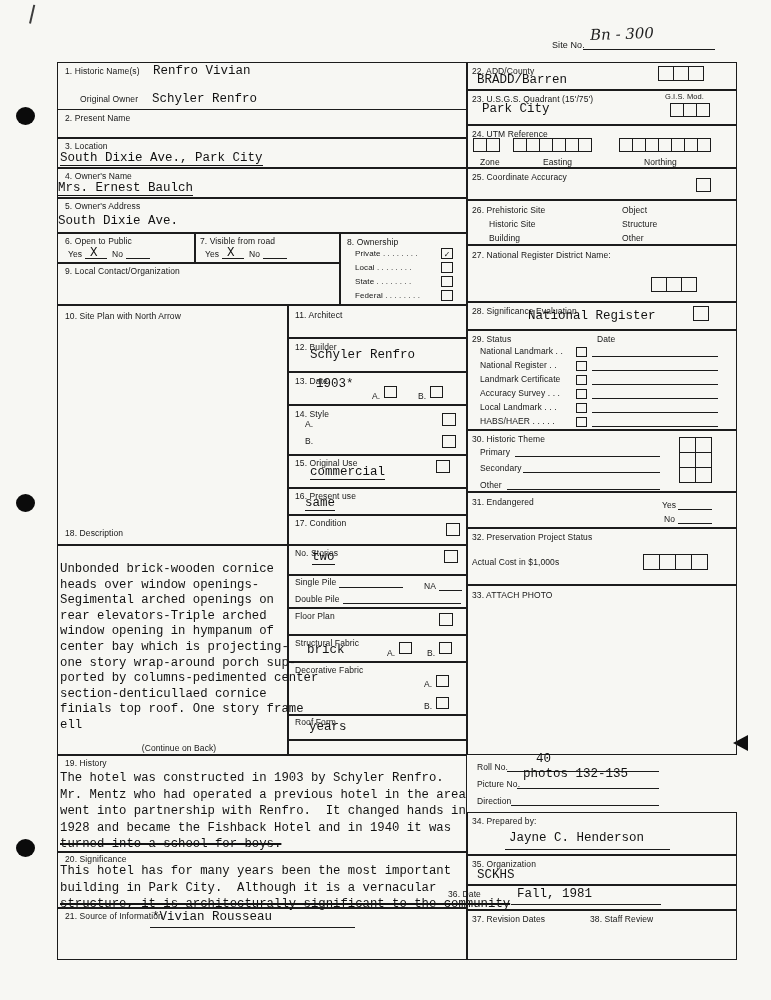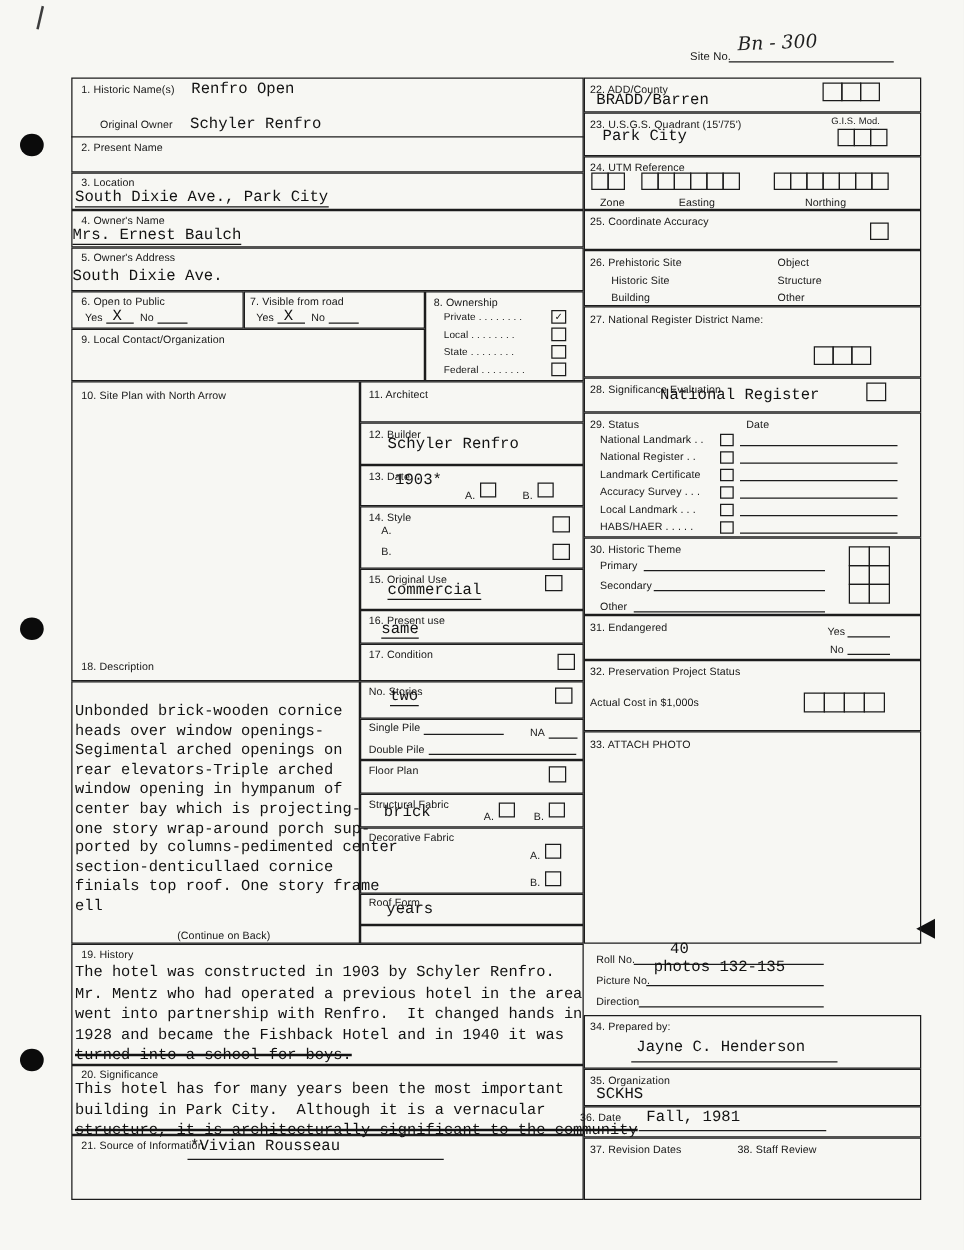--- a/index.html
+++ b/index.html
@@ -37,21 +37,21 @@
   <div class="hole" style="left:16px;top:494px"></div>
   <div class="hole" style="left:16px;top:839px"></div>
   <div class="tri"></div>
 
   <span class="lb" style="left:552px;top:40px;font-size:9px">Site No.</span>
   <span class="hand" style="left:590px;top:25px">Bn - 300</span>
   <div class="ln" style="left:583px;top:49px;width:132px"></div>
 
   <div class="bx" style="left:57px;top:62px;width:410px;height:76px"></div>
   <span class="lb" style="left:65px;top:66px">1. Historic Name(s)</span>
-  <span class="tw" style="left:153px;top:64px">Renfro Open</span>
+  <span class="tw" style="left:153px;top:64px">Renfro Vivian</span>
   <span class="lb" style="left:80px;top:94px">Original Owner</span>
   <span class="tw" style="left:152px;top:92px">Schyler Renfro</span>
   <div class="ln" style="left:57px;top:109px;width:410px"></div>
   <span class="lb" style="left:65px;top:113px">2. Present Name</span>
 
   <div class="bx" style="left:57px;top:138px;width:410px;height:30px"></div>
   <span class="lb" style="left:65px;top:141px">3. Location</span>
   <span class="tw u" style="left:60px;top:151px">South Dixie Ave., Park City</span>
 
   <div class="bx" style="left:57px;top:168px;width:410px;height:30px"></div>
@@ -347,21 +347,21 @@
   <div class="bx" style="left:467px;top:812px;width:270px;height:43px"></div>
   <span class="lb" style="left:472px;top:816px">34. Prepared by:</span>
   <span class="tw" style="left:509px;top:831px">Jayne C. Henderson</span>
   <div class="ln" style="left:505px;top:849px;width:165px"></div>
 
   <div class="bx" style="left:467px;top:855px;width:270px;height:30px"></div>
   <span class="lb" style="left:472px;top:859px">35. Organization</span>
   <span class="tw" style="left:477px;top:868px">SCKHS</span>
 
   <div class="bx" style="left:467px;top:885px;width:270px;height:25px"></div>
-  <span class="lb" style="left:464px;top:889px">36. Date</span>
+  <span class="lb" style="left:448px;top:889px">36. Date</span>
   <span class="tw" style="left:517px;top:887px">Fall, 1981</span>
   <div class="ln" style="left:511px;top:904px;width:150px"></div>
 
   <div class="bx" style="left:467px;top:910px;width:270px;height:50px"></div>
   <span class="lb" style="left:472px;top:914px">37. Revision Dates</span>
   <span class="lb" style="left:590px;top:914px">38. Staff Review</span>
 
 </div>
 
 </body></html>

